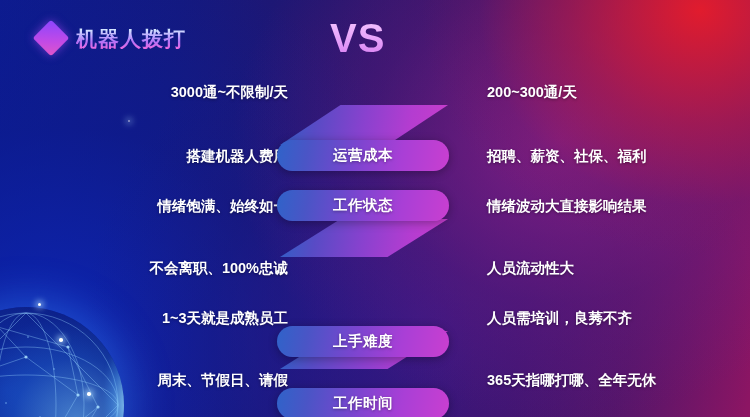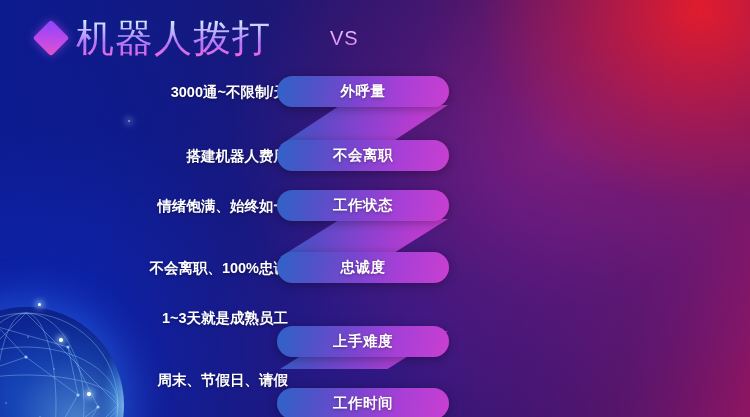--- a/index.html
+++ b/index.html
@@ -38,27 +38,27 @@
   .hdr-left{left:38px;}
   .hdr-mid{left:330px;}
   .hdr-right{left:495px;}
   .diamond{
     width:26px;height:26px;margin-right:12px;transform:rotate(45deg);
     background:linear-gradient(135deg,#8a45ff 0%,#c24ae6 60%,#e056c8 100%);
     border-radius:3px;flex:none;
     box-shadow:0 0 10px rgba(170,70,240,0.6);
   }
   .hdr-title{
-    font-size:38px;font-weight:400;letter-spacing:1px;line-height:1;
+    font-size:21px;font-weight:700;letter-spacing:1px;line-height:1;
     background:linear-gradient(180deg,#d7f3ff 0%,#bda7ff 38%,#b471f5 66%,#ef6ae0 100%);
     -webkit-background-clip:text;background-clip:text;color:transparent;
     white-space:nowrap;
   }
   .hdr-vs{
-    font-size:20px;font-weight:400;letter-spacing:1px;line-height:1;
+    font-size:40px;font-weight:700;letter-spacing:1px;line-height:1;
     background:linear-gradient(180deg,#f4c6ff 0%,#e9a8fb 45%,#d77ff2 100%);
     -webkit-background-clip:text;background-clip:text;color:transparent;
   }
   
   .side-text{
     position:absolute;color:#ffffff;font-size:14.5px;font-weight:700;
     white-space:nowrap;line-height:1;
     text-shadow:0 1px 3px rgba(0,0,0,0.40);
   }
   .col-left .side-text{right:0;}
@@ -146,33 +146,35 @@
     <div class="side-text" style="top:199px;">情绪饱满、始终如一</div>
     <div class="side-text" style="top:261px;">不会离职、100%忠诚</div>
     <div class="side-text" style="top:311px;">1~3天就是成熟员工</div>
     <div class="side-text" style="top:373px;">周末、节假日、请假</div>
   </div>
 
   <div class="zconn z-top" style="top:105px;height:40px;"></div>
   <div class="zconn z-top" style="top:219px;height:38px;"></div>
   <div class="zconn z-top" style="top:331px;height:38px;"></div>
 
-  <div class="pill" style="top:76px;">
-    <span>外呼量</span>
-  </div>
   <div class="pill" style="top:140px;">
-    <span>不会离职</span>
+    <span>运营成本</span>
   </div>
   <div class="pill" style="top:190px;font-family:Liberation Serif, serif;">
     <span>工作状态</span>
-  </div>
-  <div class="pill" style="top:252px;">
-    <span>忠诚度</span>
   </div>
   <div class="pill" style="top:302px;margin-top:24px;">
     <span>上手难度</span>
   </div>
   <div class="pill" style="top:364px;margin-top:24px;">
     <span>工作时间</span>
   </div>
 
+  <div class="col-right">
+    <div class="side-text" style="top:85px;">200~300通/天</div>
+    <div class="side-text" style="top:149px;">招聘、薪资、社保、福利</div>
+    <div class="side-text" style="top:199px;">情绪波动大直接影响结果</div>
+    <div class="side-text" style="top:261px;">人员流动性大</div>
+    <div class="side-text" style="top:311px;">人员需培训，良莠不齐</div>
+    <div class="side-text" style="top:373px;">365天指哪打哪、全年无休</div>
+  </div>
 
 </div>
 
 </body></html>

